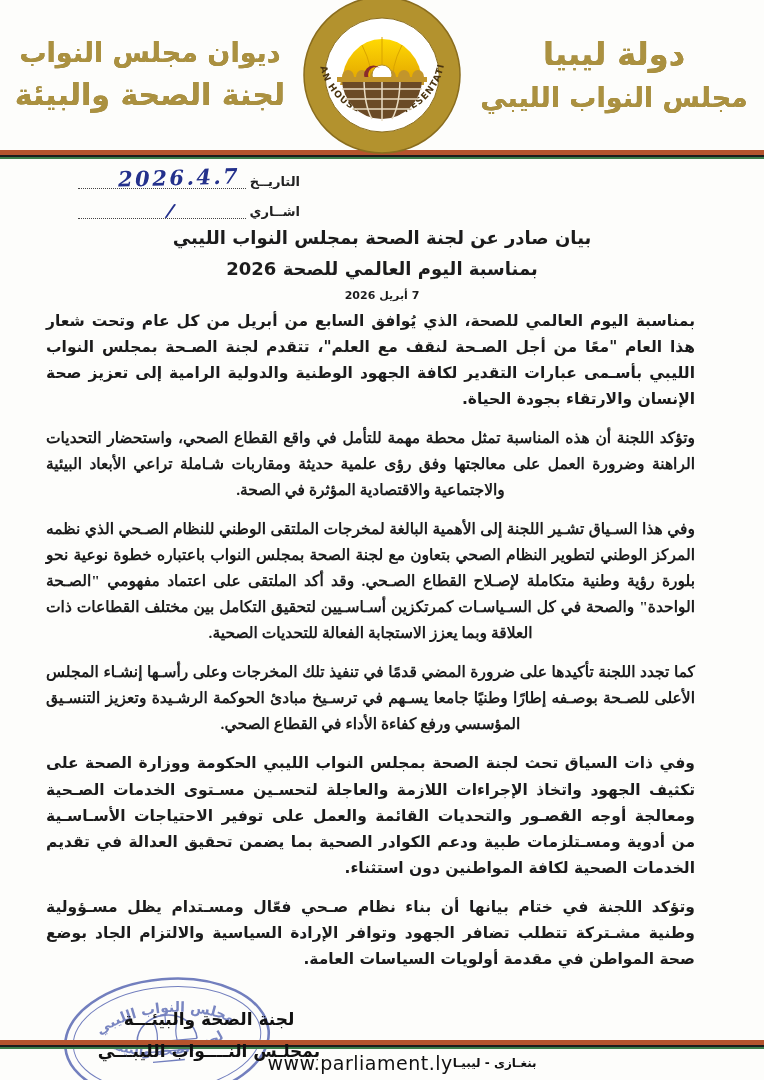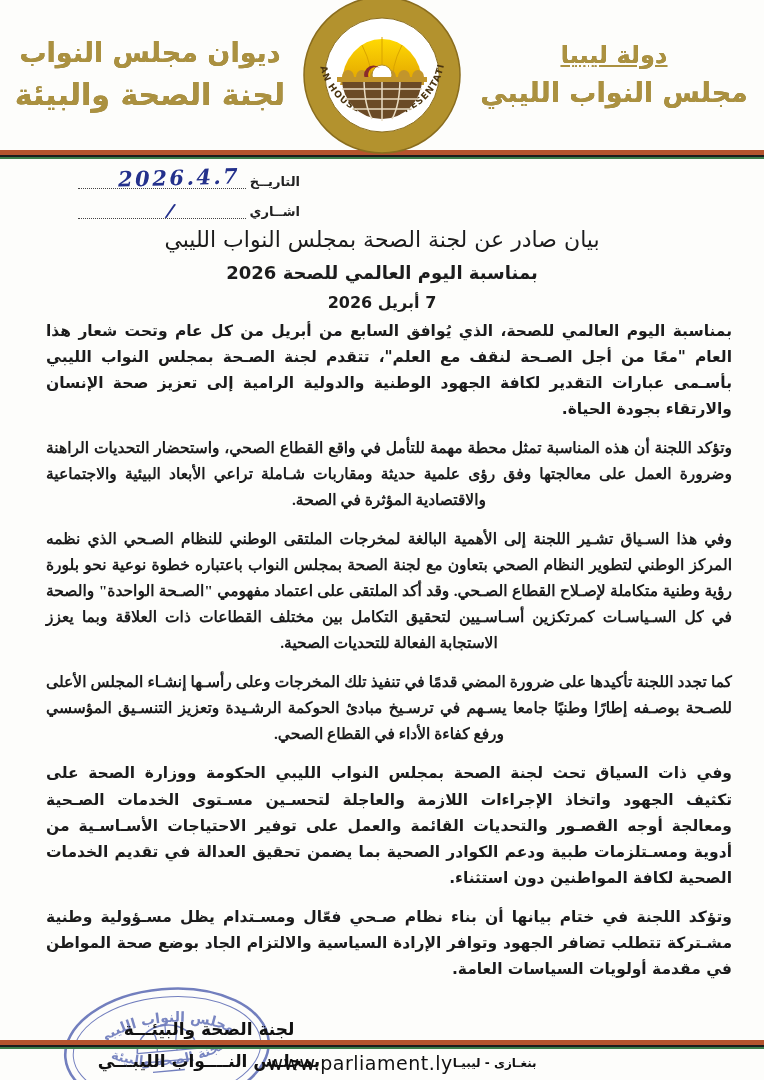--- a/index.html
+++ b/index.html
@@ -18,21 +18,21 @@
     display:flex;align-items:center;justify-content:space-between;
     height:150px;padding:0 14px;box-sizing:border-box;
   }
   .callig{
     width:272px;text-align:center;color:#ab9140;font-weight:bold;
     line-height:1.35;
     text-shadow:0 0 .5px #8a7429;
   }
   .callig .l1{font-size:27px;}
   .callig .l2{font-size:30px;margin-top:4px;}
-  .callig.right-block .l1{font-size:24px;text-decoration:underline;}
+  .callig.right-block .l1{font-size:32px;}
   .callig.right-block .l2{font-size:27px;}
   .logo-wrap{width:175px;height:150px;display:flex;align-items:center;justify-content:center;}
   
   .tricolor{height:9px;width:100%;}
   .tricolor .red{height:5px;background:#b5532d;}
   .tricolor .black{height:1.5px;background:#1d1d1d;}
   .tricolor .green{height:2.5px;background:#3d7d4a;}
   
   .meta{direction:rtl;width:300px;margin:8px 0 0 0;padding-right:464px;font-size:13px;}
   .meta-row{display:flex;align-items:flex-end;margin-bottom:8px;position:relative;height:22px;}
@@ -40,27 +40,27 @@
   .meta-dots{flex:0 0 168px;border-bottom:1.6px dotted #444;height:100%;position:relative;}
   .handwritten{
     position:absolute;bottom:-2px;right:6px;direction:ltr;
     font-family:"DejaVu Serif",serif;font-style:italic;font-weight:bold;
     font-size:21px;color:#24318c;letter-spacing:2.5px;transform:rotate(-1.5deg);
     white-space:nowrap;
   }
   .handwritten.slash{font-size:18px;right:70px;bottom:-3px;transform:rotate(8deg);}
   
   .title-block{direction:rtl;text-align:center;margin-top:6px;}
-  .title-block .t1{font-size:22px;font-weight:normal;}
+  .title-block .t1{font-size:18px;font-weight:bold;}
   .title-block .t2{font-size:18px;font-weight:bold;margin-top:10px;}
-  .title-block .t3{font-size:16px;font-weight:bold;margin-top:10px;}
+  .title-block .t3{font-size:11px;font-weight:bold;margin-top:10px;}
   
   .body-text{
     direction:rtl;text-align:justify;text-justify:inter-word;
-    padding:6px 32px 0 46px;font-size:15.5px;font-weight:bold;line-height:1.68;
+    padding:6px 69px 0 46px;font-size:15.5px;font-weight:bold;line-height:1.68;
   }
   .body-text p{margin:0 0 13px 0;}
   .body-text p.center-last{text-align-last:center;font-family:Liberation Serif, serif;}
   
   .sig-area{position:relative;width:330px;margin:-4px 0 0 44px;height:120px;}
   .stamp{position:absolute;left:8px;top:-12px;opacity:.9;}
   .sig-lines{position:relative;z-index:2;direction:rtl;text-align:center;
     font-weight:bold;font-size:17px;padding-top:28px;color:#111;}
   .sig-lines div{margin-bottom:12px;white-space:nowrap;}
   

